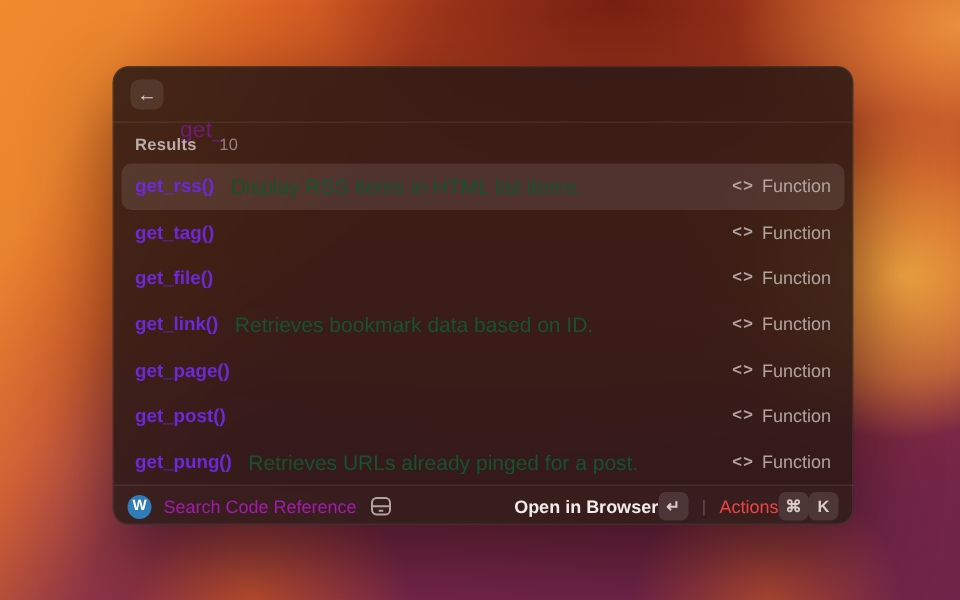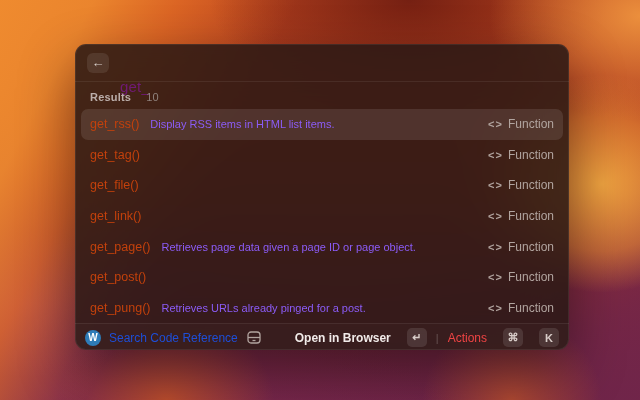--- a/index.html
+++ b/index.html
@@ -85,25 +85,25 @@
   }
   .result-row {
     height: 30.6px; flex: none;
     display: flex; align-items: center;
     padding: 0 9px;
     border-radius: 7px;
     cursor: pointer;
   }
   .result-row.selected { background: rgba(255,255,255,0.10); }
   .row-title {
-    font-size: 12.5px; font-weight: 400; color: #c2410c;
+    font-size: 12.5px; font-weight: 700; color: #6d28d9;
     white-space: nowrap;
   }
   .row-subtitle {
-    font-size: 11px; color: #8b5cf6; margin-left: 11px;
+    font-size: 14px; color: #14532d; margin-left: 11px;
     white-space: nowrap; overflow: hidden; text-overflow: ellipsis;
   }
   .row-spacer { flex: 1; }
   .row-type {
     display: flex; align-items: center; gap: 5px; flex: none;
     color: #b1a49f; font-size: 12px;
   }
   .type-glyph { font-size: 11px; letter-spacing: 1px; font-weight: 600; }
 
   .footer {
@@ -113,24 +113,24 @@
     padding: 0 10px;
     font-size: 12px;
     background: rgba(255,255,255,0.015);
   }
   .wp-icon {
     width: 16px; height: 16px; flex: none;
     border-radius: 50%;
     color: #fff; font-size: 10px; font-weight: 700;
     line-height: 16px; text-align: center;
   }
-  .source-name { color: #1d4ed8; margin-left: 8px; text-align: right; }
+  .source-name { color: #a21caf; margin-left: 8px; text-align: right; }
   .disk-icon { margin-left: 9px; display: flex; align-items: center; }
   .footer-spacer { flex: 1; }
-  .footer-action { display: flex; align-items: center; gap: 16px; cursor: pointer; }
+  .footer-action { display: flex; align-items: center; gap: 0; cursor: pointer; }
   .primary-label { font-weight: 700; color: #f1ebe9; }
   .secondary-label { color: #ef4444; }
   .key-badge {
     min-width: 20px; height: 19px; flex: none;
     padding: 0 4px;
     border-radius: 5px;
     background: rgba(255,255,255,0.11);
     color: #d8cdc9; font-size: 11px; font-weight: 600;
     display: flex; align-items: center; justify-content: center;
   }
@@ -180,30 +180,30 @@
       <span class="row-subtitle"></span>
       <span class="row-spacer"></span>
       <span class="row-type">
         <span class="type-glyph">&lt;&gt;</span>
         <span>Function</span>
       </span>
     </div>
 
     <div class="result-row">
       <span class="row-title">get_link()</span>
+      <span class="row-subtitle">Retrieves bookmark data based on ID.</span>
       <span class="row-spacer"></span>
       <span class="row-type">
         <span class="type-glyph">&lt;&gt;</span>
         <span>Function</span>
       </span>
     </div>
 
     <div class="result-row">
       <span class="row-title">get_page()</span>
-      <span class="row-subtitle">Retrieves page data given a page ID or page object.</span>
       <span class="row-spacer"></span>
       <span class="row-type">
         <span class="type-glyph">&lt;&gt;</span>
         <span>Function</span>
       </span>
     </div>
 
     <div class="result-row">
       <span class="row-title">get_post()</span>
       <span class="row-spacer"></span>

